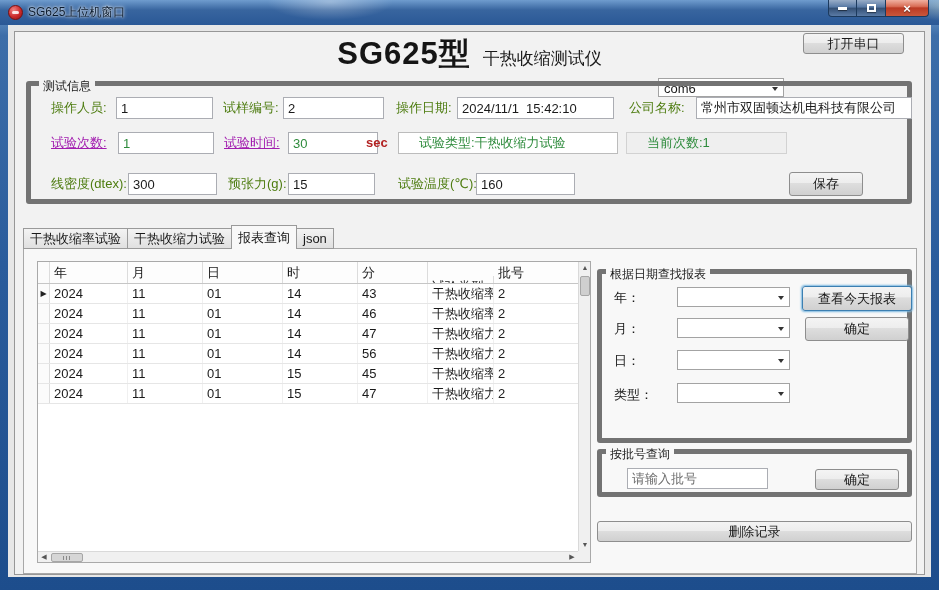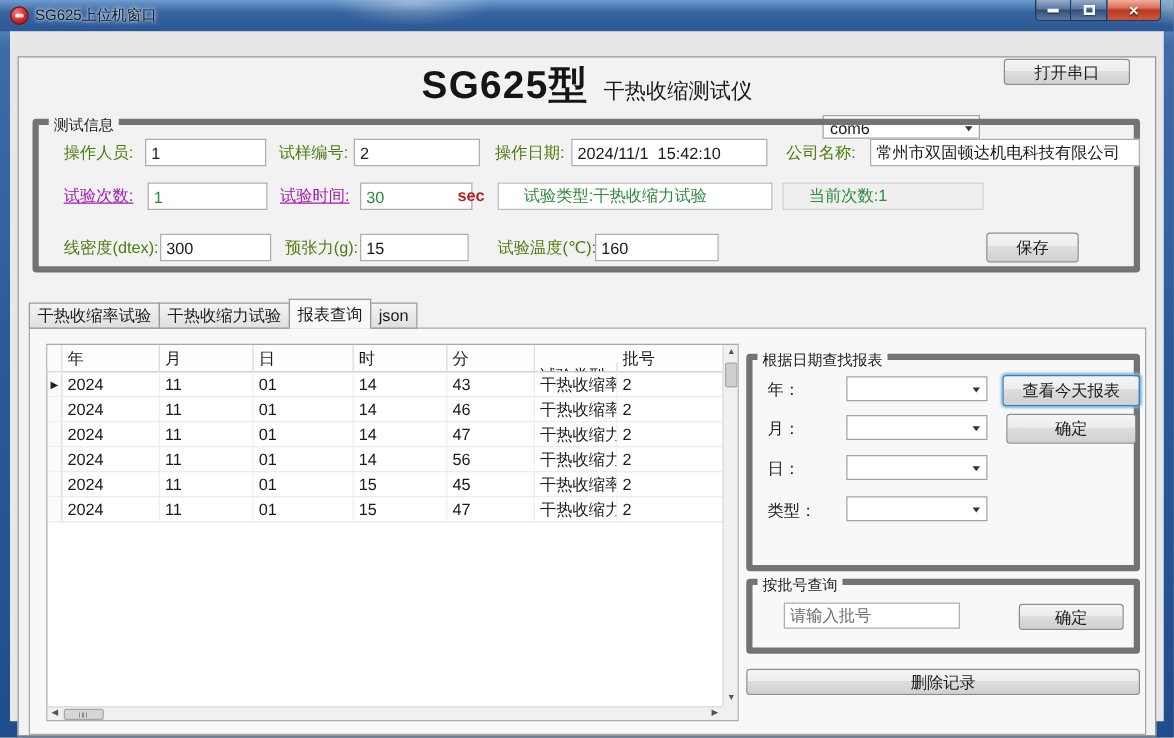--- a/index.html
+++ b/index.html
@@ -30,21 +30,21 @@
   .wbtn.min { width:29px; border-bottom-left-radius:4px; }
   .wbtn.max { width:29px; border-left:none; }
   .wbtn.close { width:43px; border-left:none; border-bottom-right-radius:4px;
     background:linear-gradient(to bottom,#f0b0a0 0%,#d96e57 40%,#bb3a24 50%,#c9573c 100%); }
   .min-glyph { width:9px; height:3px; background:#fff; box-shadow:0 1px 1px rgba(0,0,0,.5); }
   .max-glyph { width:9px; height:8px; border:2px solid #fff; box-shadow:0 1px 1px rgba(0,0,0,.4); }
   .close-glyph { color:#fff; font-size:13px; font-weight:bold; line-height:1;
     text-shadow:0 1px 1px rgba(0,0,0,.5); }
 
   .client { position:absolute; left:8px; top:25px; right:8px; bottom:13px; background:#e7e7e7; }
-  .main-panel { position:absolute; left:6px; top:20px; width:911px; height:544px;
+  .main-panel { position:absolute; left:6px; top:6px; width:911px; height:544px;
     background:#f2f2f2; border:1px solid #979797; }
 
   
   .app-title { position:absolute; left:0; right:0; top:1px; display:flex;
     justify-content:center; align-items:baseline; gap:12px; }
   .model { font-size:31px; font-weight:bold; color:#151515; letter-spacing:1px; }
   .device { font-size:17px; color:#1a1a1a; }
 
   .combo { position:absolute; background:#fff; border:1px solid #a3a3a3; font-size:13px;
     color:#1a1a1a; padding:2px 16px 0 5px; overflow:hidden; white-space:nowrap; }
@@ -112,21 +112,21 @@
     border:1px solid #a6a6a6; border-radius:2px; }
   .hthumb { position:absolute; left:13px; top:1px; width:32px; height:9px; background:#d6d6d6;
     border:1px solid #a6a6a6; border-radius:2px; }
   .hthumb::after { content:""; position:absolute; left:50%; top:2px; margin-left:-4px;
     width:7px; height:4px;
     background:repeating-linear-gradient(90deg,#8a8a8a 0 1px,transparent 1px 3px); }
   .scorner { position:absolute; right:0; bottom:0; width:12px; height:11px; background:#f0f0f0; }
 
   
   .date-group { left:573px; top:20px; width:315px; height:174px; }
-  .batch-group { left:573px; top:200px; width:315px; height:60px; }
+  .batch-group { left:573px; top:200px; width:315px; height:48px; }
   .date-group > .gb-label, .batch-group > .gb-label { background:#f8f8f8; left:4px; }
   .rlabel { position:absolute; font-size:13px; color:#1a1a1a; height:21px; line-height:21px; }
   .rcombo { width:113px; height:20px; }
   .today-btn { left:200px; top:12px; width:110px; height:25px; border:1px solid #3c7fb1;
     box-shadow:0 0 2px 1px #7ab8e0; }
   .confirm1 { left:203px; top:43px; width:104px; height:24px; }
   .batch-input { left:25px; top:14px; width:141px; height:21px; }
   .batch-input::placeholder { color:#6e6e6e; opacity:1; }
   .confirm2 { left:213px; top:15px; width:84px; height:21px; }
   .delete-btn { left:573px; top:272px; width:315px; height:21px; }

